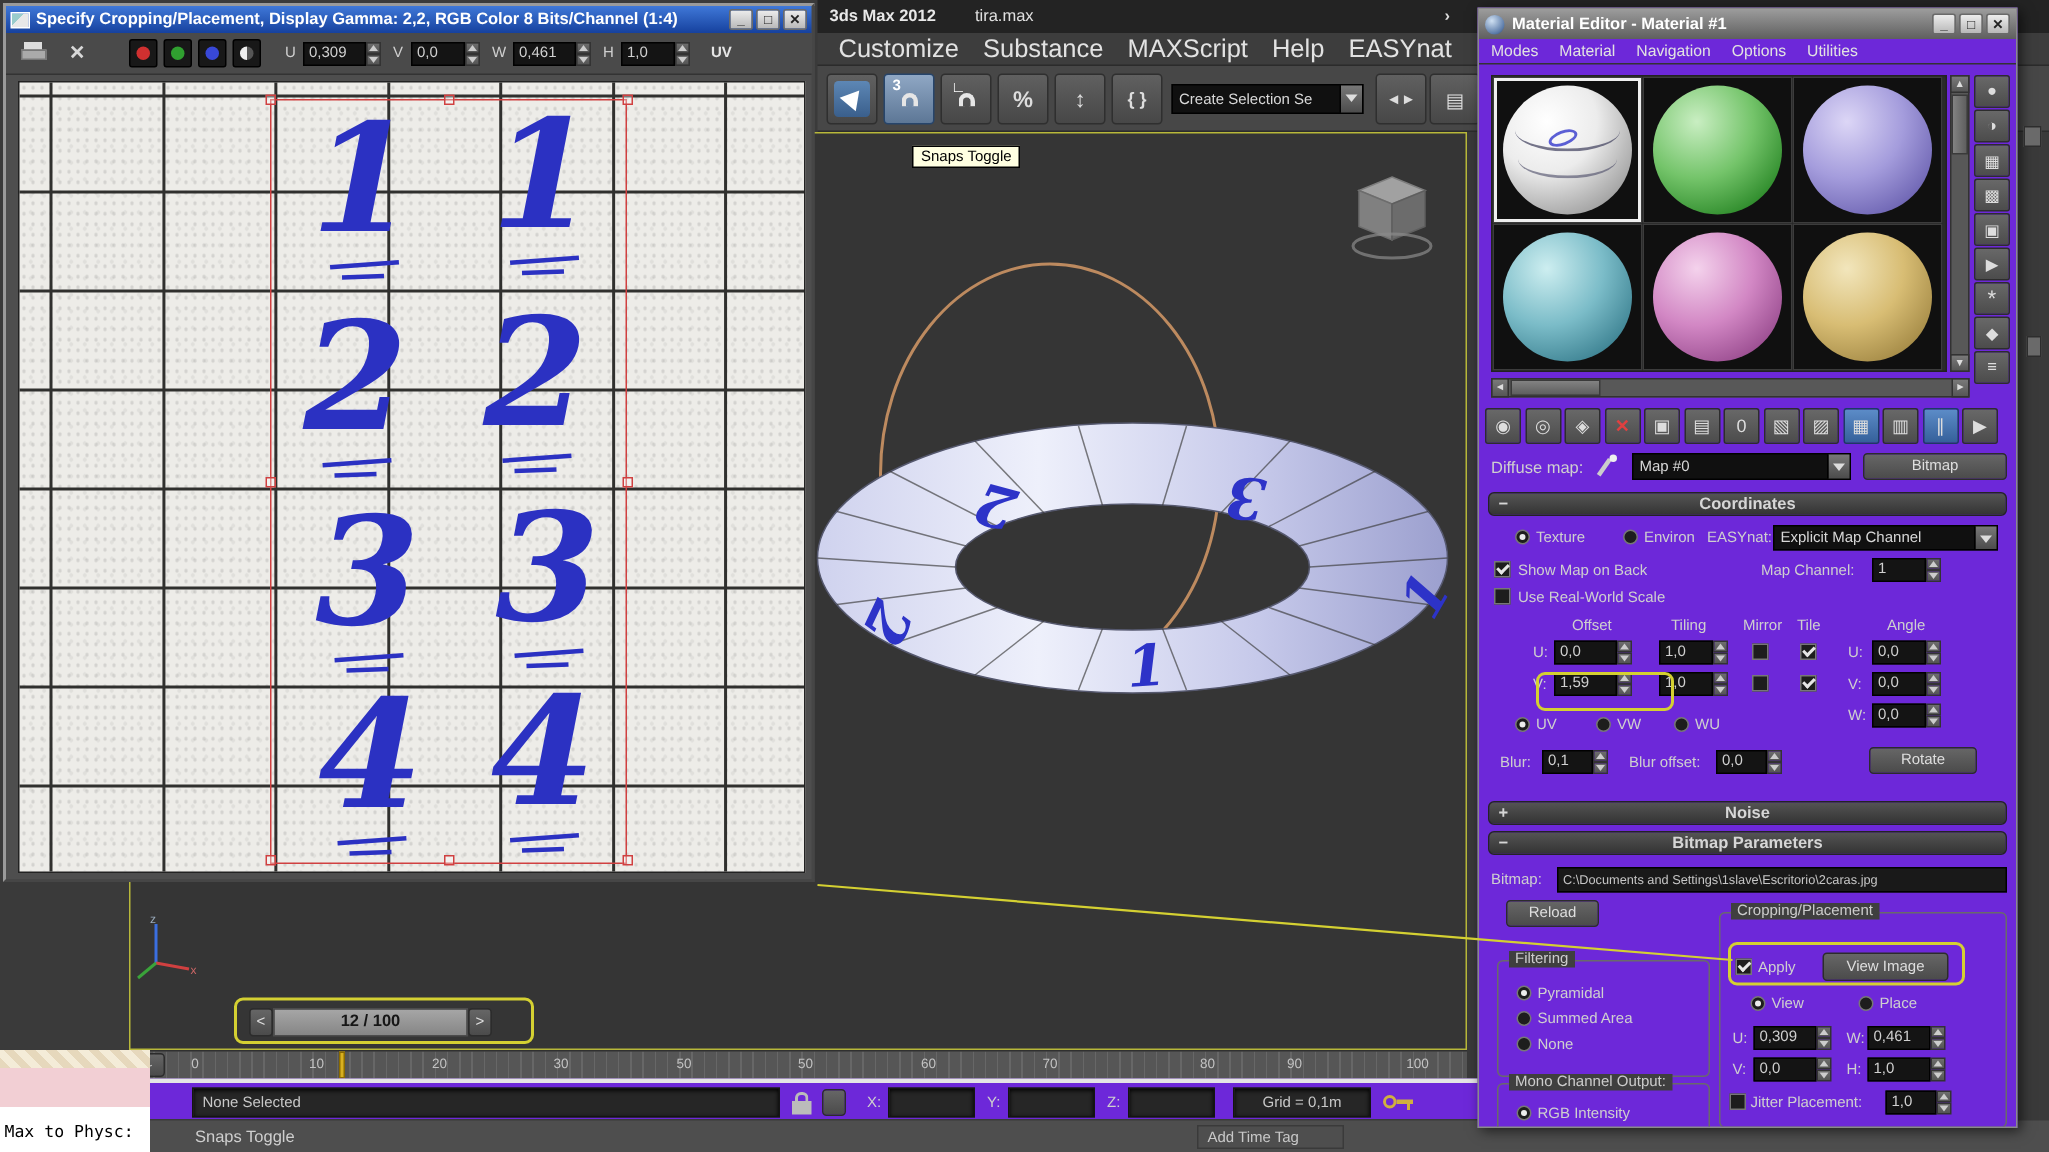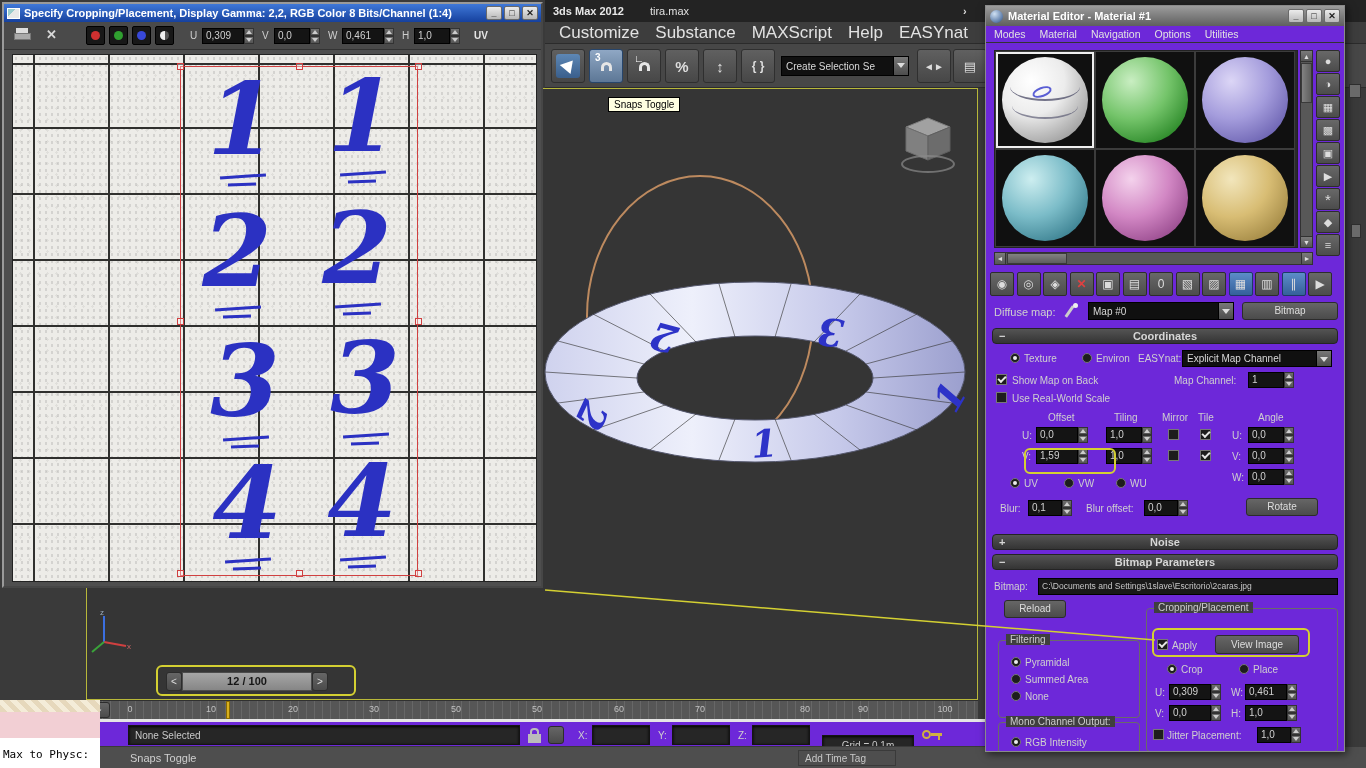--- a/index.html
+++ b/index.html
@@ -200,21 +200,21 @@
       <i style="position:absolute;left:2px;top:0;width:9px;height:6px;border:2px solid #bbb;border-bottom:none;border-radius:4px 4px 0 0"></i>
       <i style="position:absolute;left:0;top:6px;width:13px;height:9px;background:#bbb"></i>
     </div>
     <div class="btn" style="left:448px;top:4px;width:16px;height:18px"></div>
     <span class="lbl" style="left:478px;top:8px">X:</span>
     <div class="sunken" style="left:492px;top:3px;width:58px;height:20px"></div>
     <span class="lbl" style="left:558px;top:8px">Y:</span>
     <div class="sunken" style="left:572px;top:3px;width:58px;height:20px"></div>
     <span class="lbl" style="left:638px;top:8px">Z:</span>
     <div class="sunken" style="left:652px;top:3px;width:58px;height:20px"></div>
-    <div class="sunken" style="left:722px;top:13px;width:92px;height:20px;justify-content:center">
+    <div class="sunken" style="left:722px;top:3px;width:92px;height:20px;justify-content:center">
       <span>Grid = 0,1m</span>
     </div>
     <div style="position:absolute;left:822px;top:7px;width:22px;height:12px">
       <i style="position:absolute;left:0;top:1px;width:9px;height:9px;border:2px solid #d0b040;border-radius:50%"></i>
       <i style="position:absolute;left:9px;top:4px;width:11px;height:3px;background:#d0b040"></i>
       <i style="position:absolute;left:16px;top:7px;width:2px;height:4px;background:#d0b040"></i>
     </div>
   </div>
   <div class="abs" style="left:100px;top:746px;width:1266px;height:22px;background:#4e4e4e;border-top:1px solid #3a3a3a">
     <span class="lbl" style="left:30px;top:5px;font-size:11px">Snaps Toggle</span>
@@ -599,21 +599,21 @@
       <span class="rad on" style="left:12px;top:14px"></span>
       <span class="lbl" style="left:26px;top:14px">RGB Intensity</span>
     </div>
 
     <div class="grp" style="left:160px;top:602px;width:192px;height:144px">
       <span class="gt">Cropping/Placement</span>
       <span class="cb on" style="left:10px;top:30px"></span>
       <span class="lbl" style="left:25px;top:31px">Apply</span>
       <div class="btn" style="left:68px;top:26px;width:84px;height:19px;line-height:17px"><span>View Image</span></div>
       <span class="rad on" style="left:20px;top:55px"></span>
-      <span class="lbl" style="left:34px;top:55px">Crop</span>
+      <span class="lbl" style="left:34px;top:55px">View</span>
       <span class="rad" style="left:92px;top:55px"></span>
       <span class="lbl" style="left:106px;top:55px">Place</span>
       <span class="lbl" style="left:8px;top:78px">U:</span>
       <div class="numfield" style="left:22px;top:75px;width:52px">
           <span class="val">0,309</span>
           <span class="spin">
             <b class="u"></b>
             <b class="d"></b>
           </span>
         </div>

